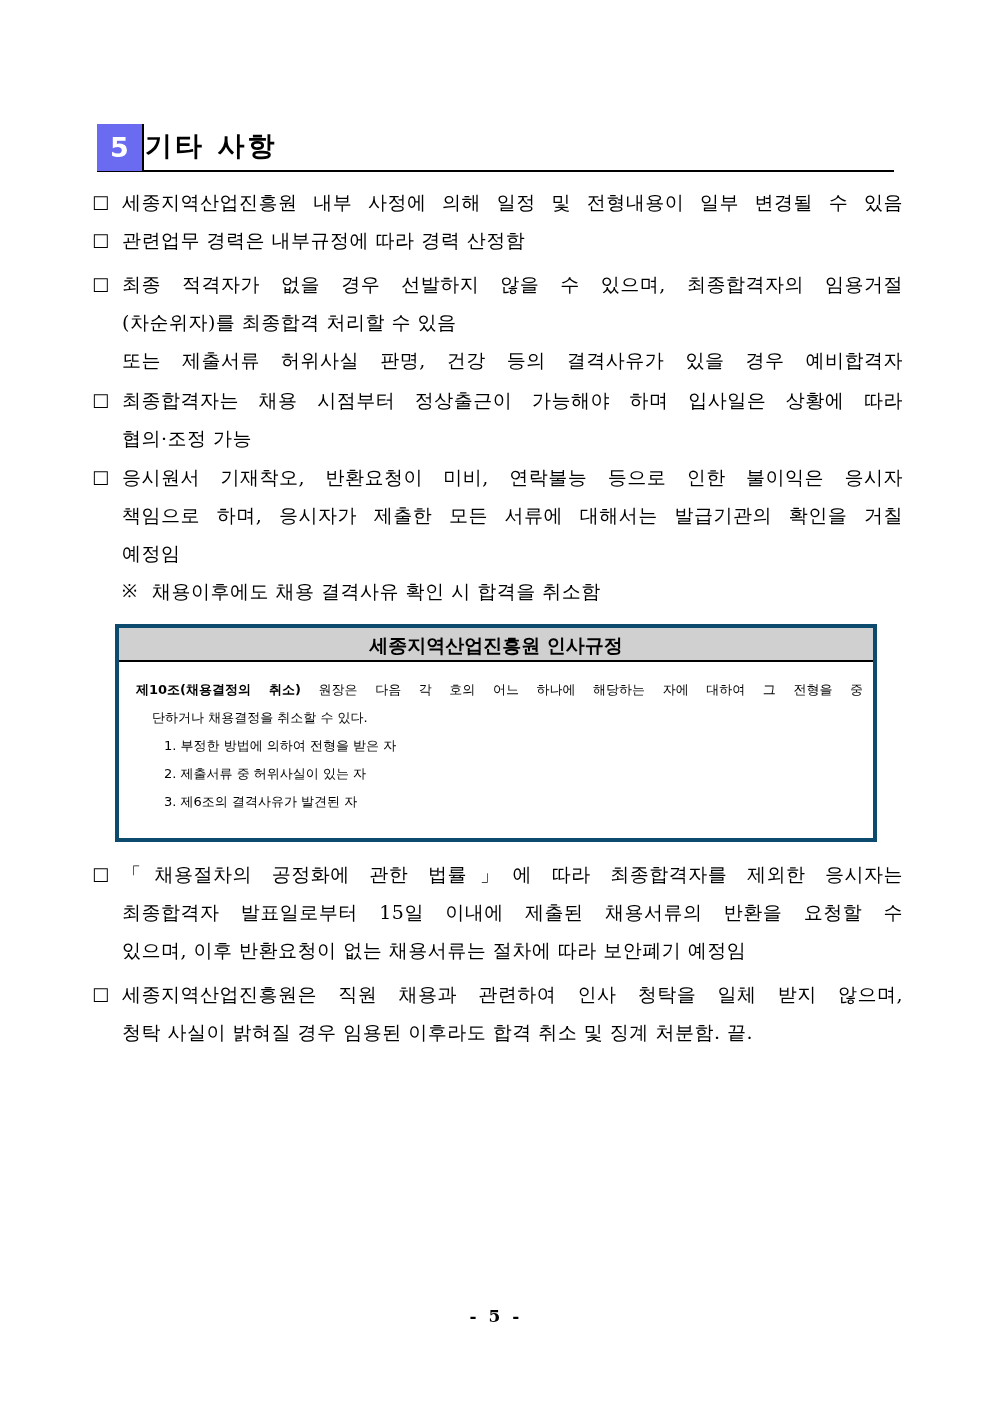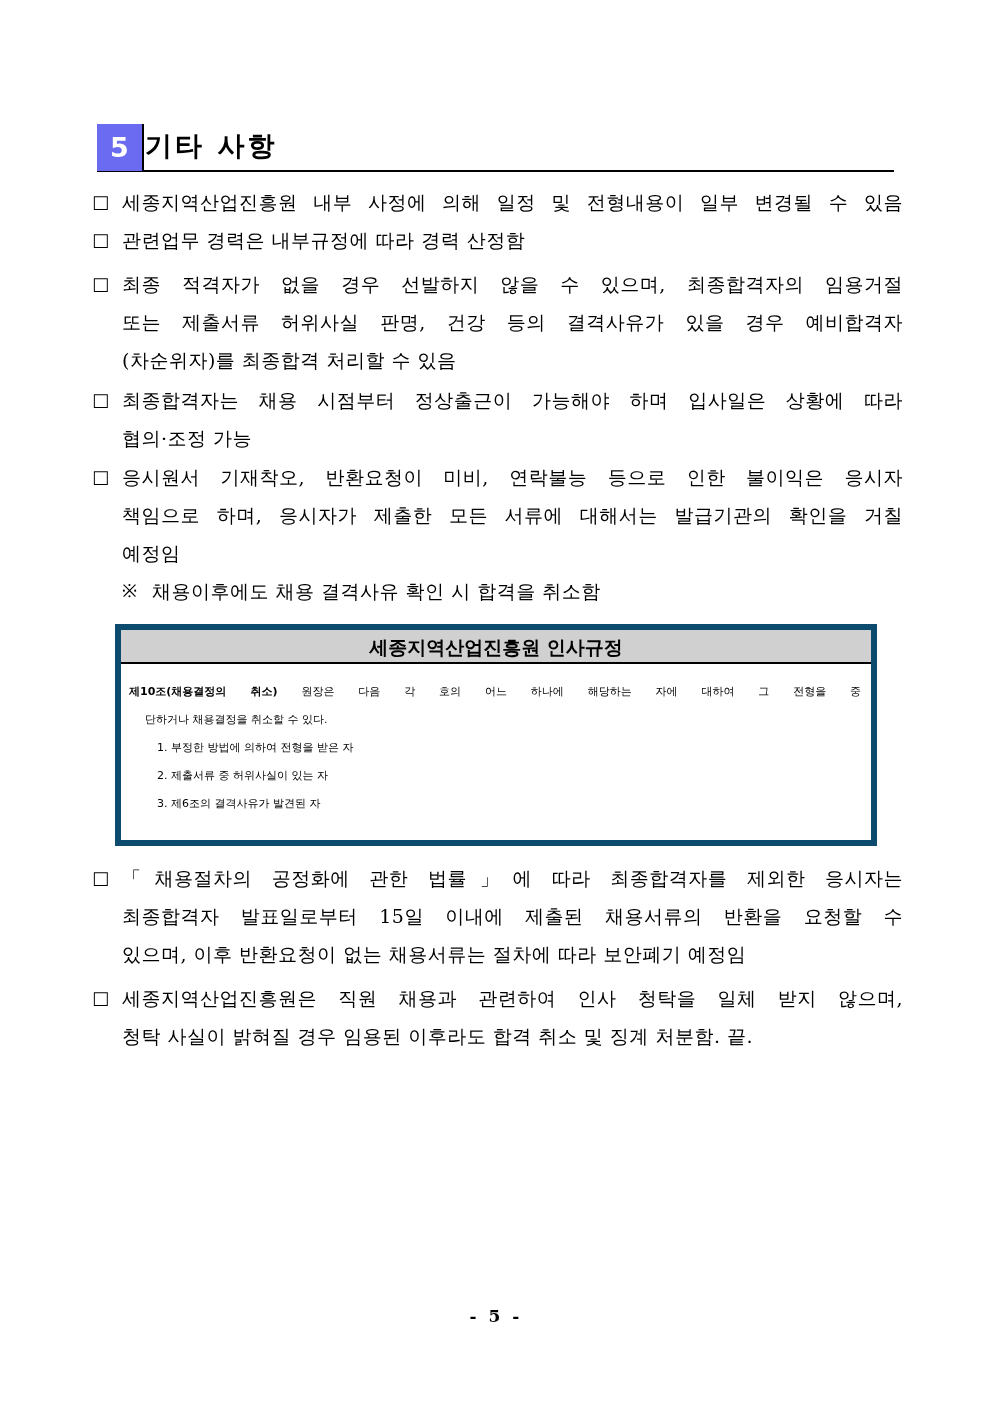--- a/index.html
+++ b/index.html
@@ -67,33 +67,33 @@
   }
   .note-para .marker {
     position:absolute; left:0; top:0; width:30px;
     line-height:38px; font-size:18px;
   }
 
   
   .reg-box {
     margin-left:23px;
     width:762px;
-    border:6px solid #0c4a6e;
+    border:4px solid #0c4a6e;
     font-family:"DejaVu Sans", sans-serif;
   }
   .reg-header {
     height:34px; line-height:34px;
     border-bottom:2px solid #000;
     text-align:center;
     font-weight:bold;
     font-size:19px;
   }
   .reg-body {
-    padding:14px 10px 22px 8px;
-    font-size:11px;
+    padding:14px 10px 22px 17px;
+    font-size:13px;
     line-height:28px;
   }
   .reg-line1 { white-space:nowrap; text-align:justify; text-align-last:justify; }
   .reg-line1 .bold { font-weight:bold; }
   .reg-line2 { padding-left:16px; white-space:nowrap; }
   .reg-item  { padding-left:28px; white-space:nowrap; }
 
   
   .page-number {
     position:absolute; left:0; top:1306px;
@@ -122,22 +122,22 @@
     </div>
 
     <div class="para">
       <span class="marker">□</span>
       <div class="line">관련업무 경력은 내부규정에 따라 경력 산정함</div>
     </div>
 
     <div class="para" style="margin-top:6px;">
       <span class="marker">□</span>
       <div class="line fill">최종 적격자가 없을 경우 선발하지 않을 수 있으며, 최종합격자의 임용거절</div>
+      <div class="line">(차순위자)를 최종합격 처리할 수 있음</div>
       <div class="line fill">또는 제출서류 허위사실 판명, 건강 등의 결격사유가 있을 경우 예비합격자</div>
-      <div class="line">(차순위자)를 최종합격 처리할 수 있음</div>
     </div>
 
     <div class="para" style="margin-top:2px;">
       <span class="marker">□</span>
       <div class="line fill">최종합격자는 채용 시점부터 정상출근이 가능해야 하며 입사일은 상황에 따라</div>
       <div class="line">협의·조정 가능</div>
     </div>
 
     <div class="para" style="margin-top:1px;">
       <span class="marker">□</span>

